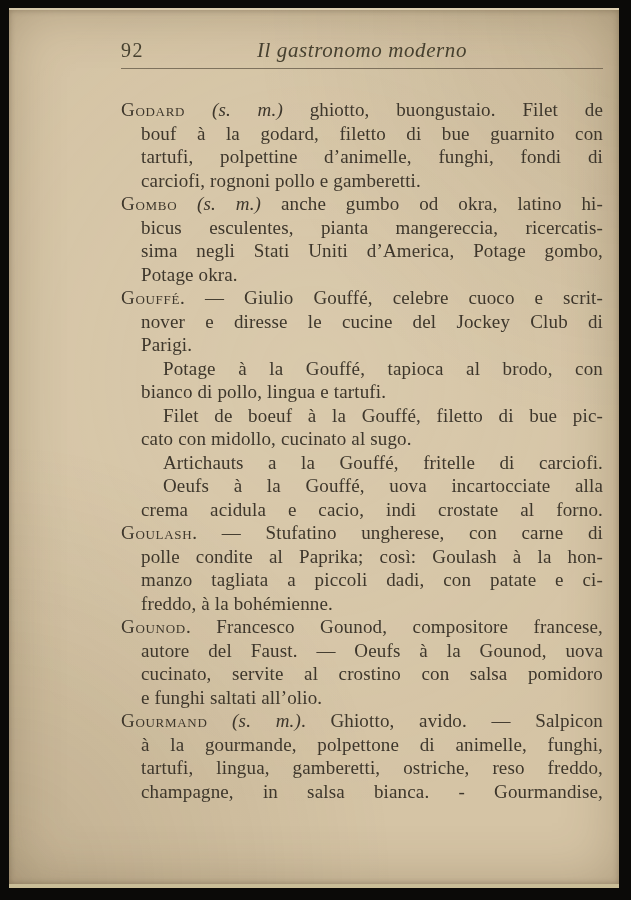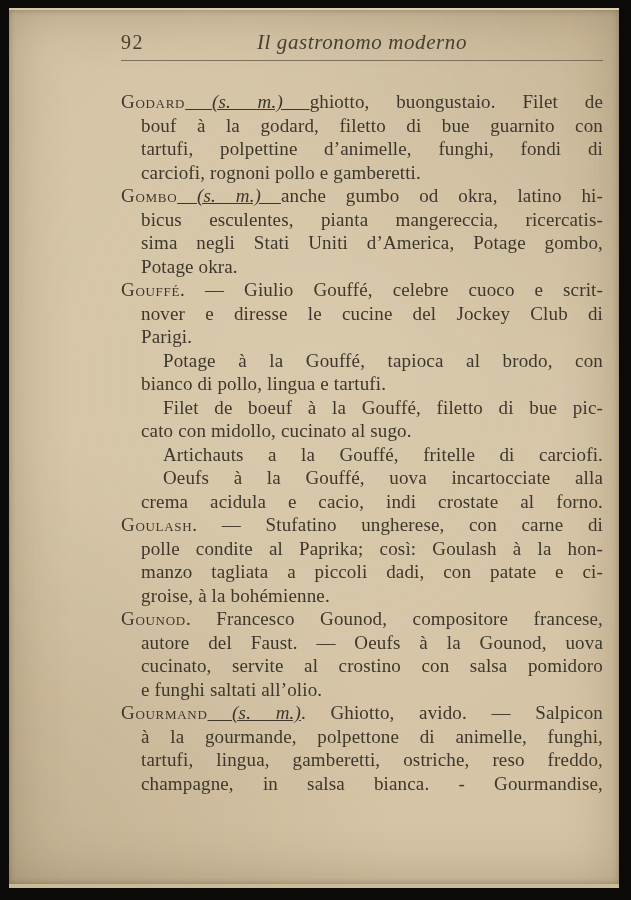--- a/index.html
+++ b/index.html
@@ -38,38 +38,38 @@
   }
   .header-row{
     position:relative;height:24px;line-height:24px;
   }
   .pagenum{
     position:absolute;left:0;top:0;
     font-size:20px;letter-spacing:1.5px;color:#46402f;
   }
   .runtitle{
     display:block;text-align:center;
-    font-style:italic;font-size:21px;letter-spacing:0.6px;color:#46402f;
+    font-style:italic;font-size:21px;letter-spacing:0.6px;color:#46402f;margin-top:8px;
   }
   .rule{
     height:1px;background:var(--rule);margin-top:6px;opacity:0.85;
   }
   .textblock{
     margin-top:29px;
     font-size:19px;line-height:23.5px;
     color:var(--ink);
     letter-spacing:0.15px;
   }
   .line{min-height:23.5px;}
   .line.j{text-align:justify;text-align-last:justify;}
   .ind-first{padding-left:0;}
   .ind-cont{padding-left:20px;}
   .ind-para{padding-left:42px;}
   .seg-smallcaps{font-variant:small-caps;letter-spacing:0.7px;}
-  .seg-italic{font-style:italic;text-decoration:underline;}
+  .seg-italic{font-style:italic;}
 </style>
 </head>
 <body>
 
 <div class="stage">
   <div class="paper">
     <div class="content">
       <div class="header-row">
         <span class="pagenum">92</span>
         <span class="runtitle">Il gastronomo moderno</span>
@@ -97,21 +97,21 @@
             <div class="line ind-para j"><span class="seg-normal">Filet de boeuf à la Gouffé, filetto di bue pic-</span></div>
             <div class="line ind-cont"><span class="seg-normal">cato con midollo, cucinato al sugo.</span></div>
             <div class="line ind-para j"><span class="seg-normal">Artichauts a la Gouffé, fritelle di carciofi.</span></div>
             <div class="line ind-para j"><span class="seg-normal">Oeufs à la Gouffé, uova incartocciate alla</span></div>
             <div class="line ind-cont j"><span class="seg-normal">crema acidula e cacio, indi crostate al forno.</span></div>
           </div>
           <div class="entry">
             <div class="line ind-first j"><span class="seg-smallcaps">Goulash</span><span class="seg-normal">. — Stufatino ungherese, con carne di</span></div>
             <div class="line ind-cont j"><span class="seg-normal">polle condite al Paprika; così: Goulash à la hon-</span></div>
             <div class="line ind-cont j"><span class="seg-normal">manzo tagliata a piccoli dadi, con patate e ci-</span></div>
-            <div class="line ind-cont"><span class="seg-normal">groise, à la bohémienne.</span></div>
+            <div class="line ind-cont"><span class="seg-normal">freddo, à la bohémienne.</span></div>
           </div>
           <div class="entry">
             <div class="line ind-first j"><span class="seg-smallcaps">Gounod</span><span class="seg-normal">. Francesco Gounod, compositore francese,</span></div>
             <div class="line ind-cont j"><span class="seg-normal">autore del Faust. — Oeufs à la Gounod, uova</span></div>
             <div class="line ind-cont j"><span class="seg-normal">cucinato, servite al crostino con salsa pomidoro</span></div>
             <div class="line ind-cont"><span class="seg-normal">e funghi saltati all’olio.</span></div>
           </div>
           <div class="entry">
             <div class="line ind-first j"><span class="seg-smallcaps">Gourmand</span><span class="seg-italic"> (s. m.)</span><span class="seg-normal">. Ghiotto, avido. — Salpicon</span></div>
             <div class="line ind-cont j"><span class="seg-normal">à la gourmande, polpettone di animelle, funghi,</span></div>

